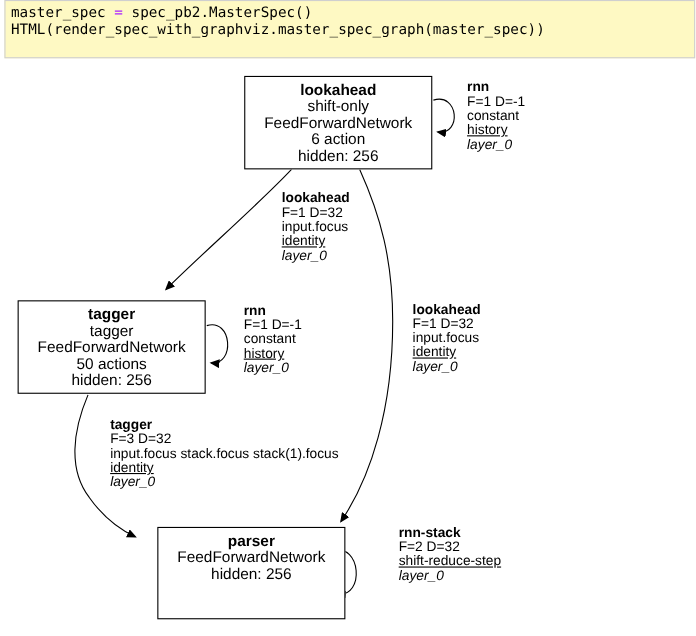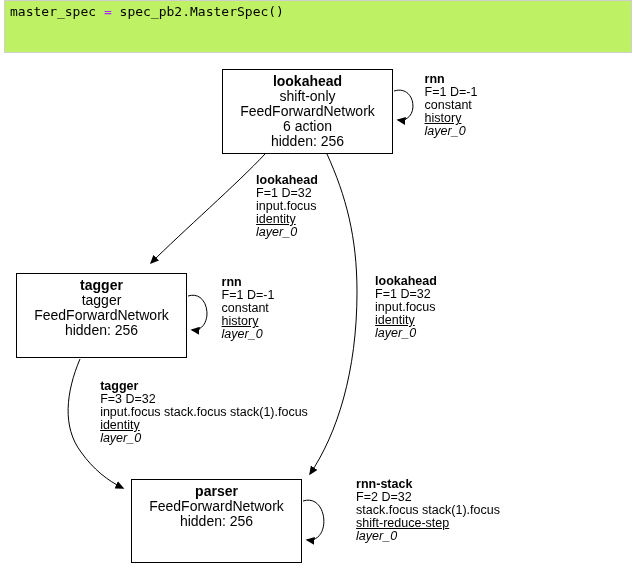--- a/index.html
+++ b/index.html
@@ -3,59 +3,60 @@
 <meta charset="utf-8">
 <style>
   html,body{margin:0;padding:0;}
   body{
     width:633px;height:578px;position:relative;background:#ffffff;
     font-family:"Liberation Sans",sans-serif;color:#000;overflow:hidden;
   }
   
   .code-cell{
     position:absolute;left:4px;top:0;width:621px;height:48px;
-    background:#bef264;border:1px solid #cfcfcf;
+    background:#fef9c3;border:1px solid #cfcfcf;
     padding:3px 0 0 5px;cursor:text;
   }
   .code-line{
     font-family:"DejaVu Sans Mono","Liberation Mono",monospace;
     font-size:13px;line-height:15.5px;white-space:pre;color:#000;
   }
   .op{color:#aa22ff;}
   
   .graph{position:absolute;left:0;top:0;width:576px;height:578px;}
   .edges{position:absolute;left:0;top:0;pointer-events:none;}
   .node{
     position:absolute;background:#fff;border:1px solid #000;
     text-align:center;font-size:14px;line-height:15px;
     padding-top:4px;box-sizing:border-box;z-index:3;
   }
   .nt{font-weight:bold;}
   #node-lookahead{left:222px;top:69px;width:171px;height:85px;}
   #node-tagger{left:16px;top:273px;width:171px;height:85px;}
-  #node-parser{left:131px;top:479px;width:171px;height:84px;}
+  #node-parser{left:143px;top:479px;width:171px;height:84px;}
   .elabel{
     position:absolute;font-size:12.5px;line-height:13px;
     transform:translateX(-50%);white-space:nowrap;z-index:2;
   }
   .et{font-weight:bold;}
   .eu{text-decoration:underline;}
   .ei{font-style:italic;}
   #el-0{left:451px;top:73px;}
   #el-1{left:287px;top:174px;}
   #el-2{left:248px;top:276px;}
   #el-3{left:406px;top:275px;}
   #el-4{left:204px;top:380px;}
-  #el-5{left:428px;top:478px;}
+  #el-5{left:409px;top:478px;}
 </style>
 </head>
 <body>
 
 <div class="code-cell">
   <div class="code-line"><span>master_spec </span><span class="op">=</span><span> spec_pb2.MasterSpec()</span></div>
+  <div class="code-line"><span>HTML(render_spec_with_graphviz.master_spec_graph(master_spec))</span></div>
 </div>
 
 <div class="graph">
 
   <svg class="edges" width="633" height="578" viewBox="0 0 633 578">
     <defs>
       <marker id="arw" markerWidth="10" markerHeight="8" refX="7.5" refY="4" orient="auto">
         <path d="M0,0 L9,4 L0,8 z" fill="#000"></path>
       </marker>
     </defs>
@@ -77,20 +78,21 @@
     <div class="nt">lookahead</div>
     <div>shift-only</div>
     <div>FeedForwardNetwork</div>
     <div>6 action</div>
     <div>hidden: 256</div>
   </div>
   <div class="node" id="node-tagger">
     <div class="nt">tagger</div>
     <div>tagger</div>
     <div>FeedForwardNetwork</div>
+    <div>50 actions</div>
     <div>hidden: 256</div>
   </div>
   <div class="node" id="node-parser">
     <div class="nt">parser</div>
     <div>FeedForwardNetwork</div>
     <div>hidden: 256</div>
   </div>
 
   <div class="elabel" id="el-0">
     <div class="et">rnn</div>
@@ -123,18 +125,17 @@
   <div class="elabel" id="el-4">
     <div class="et">tagger</div>
     <div>F=3 D=32</div>
     <div>input.focus stack.focus stack(1).focus</div>
     <div class="eu">identity</div>
     <div class="ei">layer_0</div>
   </div>
   <div class="elabel" id="el-5">
     <div class="et">rnn-stack</div>
     <div>F=2 D=32</div>
-    <div>stack.focus stack(1).focus</div>
     <div class="eu">shift-reduce-step</div>
     <div class="ei">layer_0</div>
   </div>
 
 </div>
 
 </body></html>

